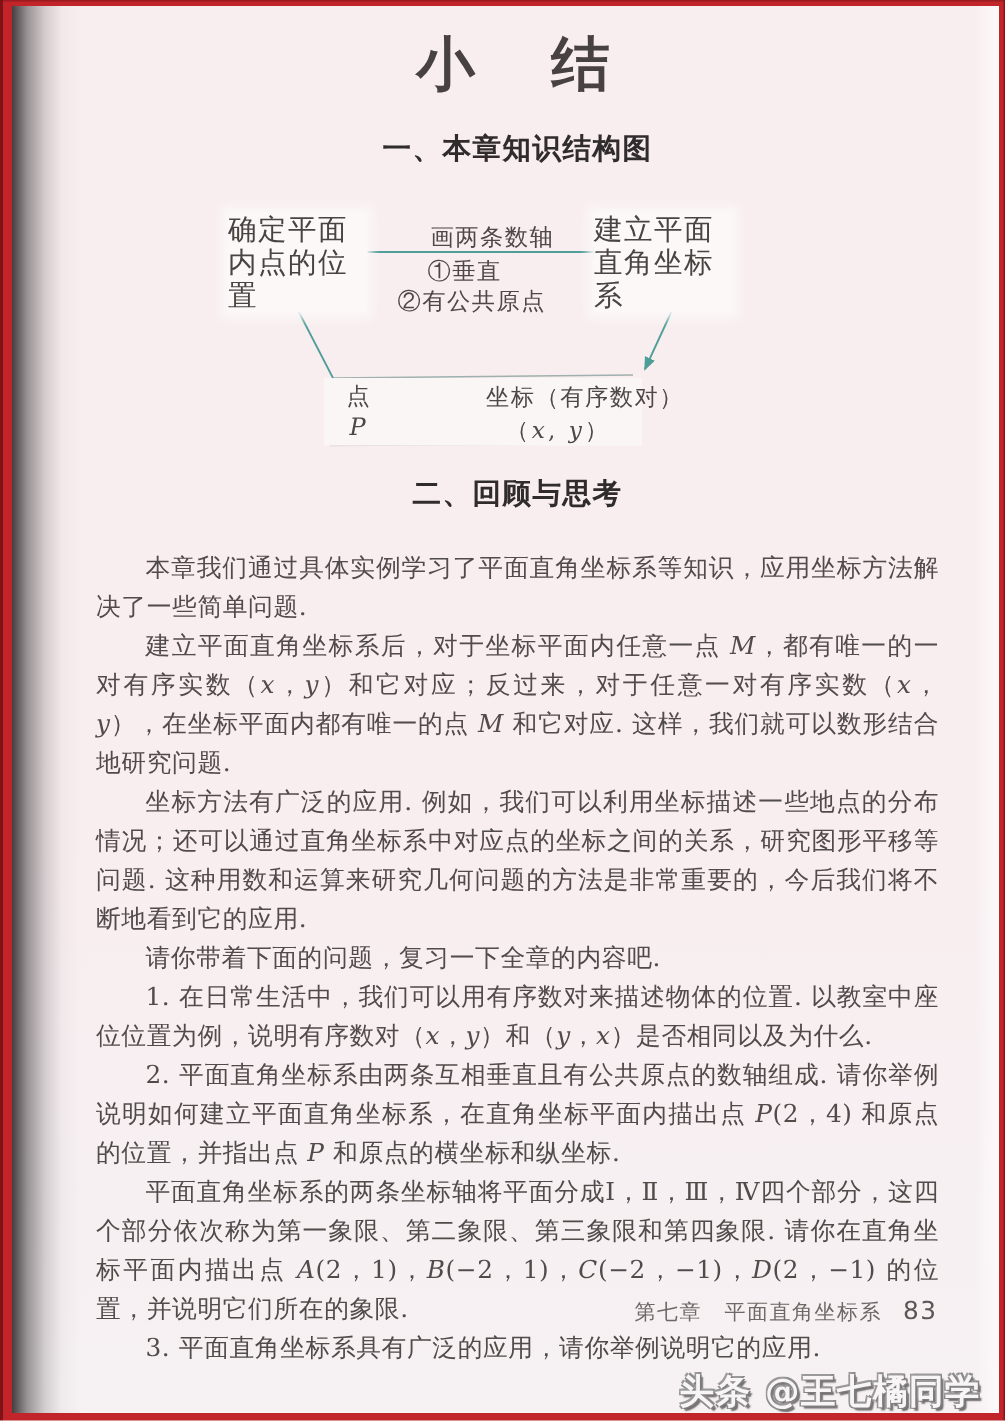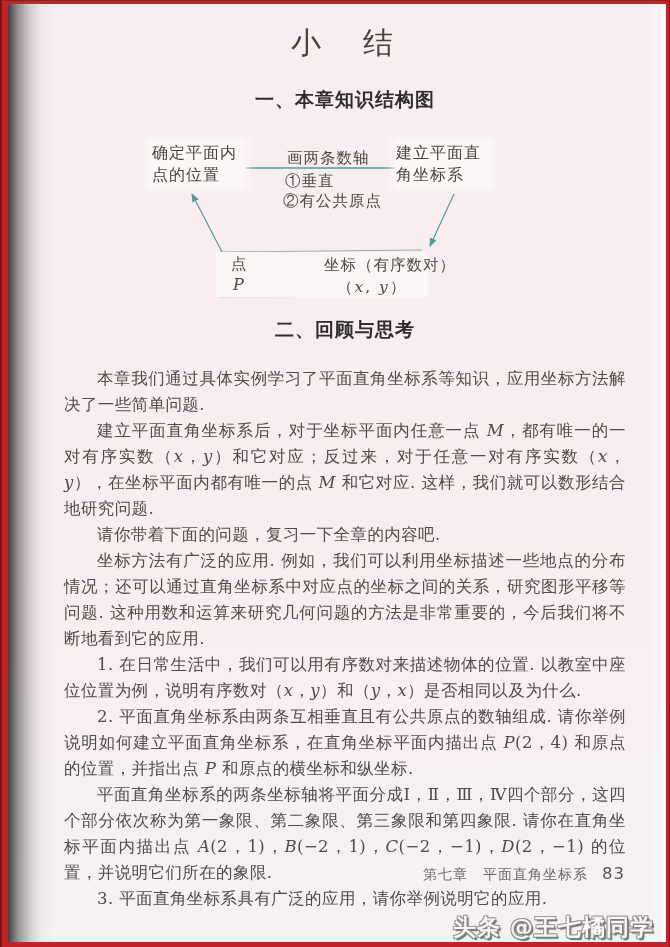--- a/index.html
+++ b/index.html
@@ -10,37 +10,37 @@
     box-shadow:inset 2px 0 0 #7e1316, inset -1px 0 0 #8a1518, inset 0 1px 0 #9c1b1f;
     pointer-events:none;z-index:9;}
   .page{position:absolute;top:4px;left:8px;right:4px;bottom:5px;
     background:linear-gradient(180deg,#f8eef0 0%,#f8eef0 60%,#f6f1f3 100%);}
   .spine{position:absolute;top:0;left:0;bottom:0;width:46px;
     background:linear-gradient(90deg,rgba(42,38,40,.88) 0%,rgba(74,69,71,.55) 22%,rgba(120,114,116,.28) 48%,rgba(190,184,186,.12) 72%,rgba(0,0,0,0) 100%);}
   .page-edge{position:absolute;top:0;right:0;bottom:0;width:16px;
     background:linear-gradient(90deg,rgba(255,255,255,0) 0%,rgba(255,253,254,.75) 100%);}
   .content{position:relative;padding:20px 40px 0 56px;}
 
-  h1.title{margin:0;text-align:center;font-size:30px;font-weight:400;
+  h1.title{margin:0;text-align:center;font-size:39px;font-weight:700;
     color:#47413f;letter-spacing:6px;line-height:38px;}
   h2.sec{margin:26px 0 0 0;font-size:19px;font-weight:700;color:#302c2d;
     line-height:24px;font-family:"Liberation Sans","DejaVu Sans",sans-serif;
     letter-spacing:1px;text-align:center;}
   h2.sec2{margin-top:10px;}
 
   .diagram{position:relative;height:168px;margin-top:28px;font-size:16px;color:#4a4441;}
   .diagram svg{position:absolute;inset:0;}
   .dbox{position:absolute;background:#fcf8f8;box-shadow:0 0 6px 4px #fcf8f8;
-    line-height:22px;font-size:16px;letter-spacing:1px;}
+    line-height:22px;font-size:19px;letter-spacing:1px;}
   .dbox.left{left:88px;top:2px;width:92px;}
   .dbox.right{left:332px;top:2px;width:92px;}
   .dlabel{position:absolute;font-size:15.5px;letter-spacing:1px;color:#4e4845;}
   .lbl-top{left:223px;top:8px;}
   .lbl-1{left:221px;top:31px;}
-  .lbl-2{left:219px;top:51px;}
+  .lbl-2{left:201px;top:51px;}
   .bottom-bg{position:absolute;left:152px;top:112px;width:212px;height:45px;
     background:#fbf6f6;}
   .d-point{left:167px;top:114px;}
   .d-var{left:169px;top:135px;font-size:16px;}
   .d-coord{left:260px;top:115px;}
   .d-pair{left:273px;top:137px;letter-spacing:2px;}
   .d-var i,.d-pair i,p i{font-style:italic;}
 
   p.body{margin:0;font-size:16.5px;line-height:26px;color:#514b49;
     text-align:justify;text-indent:2em;letter-spacing:.4px;}
@@ -99,22 +99,22 @@
         <div class="dlabel d-point">点</div>
         <div class="dlabel d-var"><i>P</i></div>
         <div class="dlabel d-coord">坐标（有序数对）</div>
         <div class="dlabel d-pair">（<i>x</i>, <i>y</i>）</div>
       </div>
 
       <h2 class="sec sec2">二、回顾与思考</h2>
 
       <p class="body first">本章我们通过具体实例学习了平面直角坐标系等知识，应用坐标方法解决了一些简单问题.</p>
       <p class="body">建立平面直角坐标系后，对于坐标平面内任意一点 <i>M</i>，都有唯一的一对有序实数（<i>x</i>，<i>y</i>）和它对应；反过来，对于任意一对有序实数（<i>x</i>，<i>y</i>），在坐标平面内都有唯一的点 <i>M</i> 和它对应. 这样，我们就可以数形结合地研究问题.</p>
+      <p class="body">坐标方法有广泛的应用. 例如，我们可以利用坐标描述一些地点的分布情况；还可以通过直角坐标系中对应点的坐标之间的关系，研究图形平移等问题. 这种用数和运算来研究几何问题的方法是非常重要的，今后我们将不断地看到它的应用.</p>
       <p class="body">请你带着下面的问题，复习一下全章的内容吧.</p>
-      <p class="body">坐标方法有广泛的应用. 例如，我们可以利用坐标描述一些地点的分布情况；还可以通过直角坐标系中对应点的坐标之间的关系，研究图形平移等问题. 这种用数和运算来研究几何问题的方法是非常重要的，今后我们将不断地看到它的应用.</p>
       <p class="body">1. 在日常生活中，我们可以用有序数对来描述物体的位置. 以教室中座位位置为例，说明有序数对（<i>x</i>，<i>y</i>）和（<i>y</i>，<i>x</i>）是否相同以及为什么.</p>
       <p class="body">2. 平面直角坐标系由两条互相垂直且有公共原点的数轴组成. 请你举例说明如何建立平面直角坐标系，在直角坐标平面内描出点 <i>P</i>(2，4) 和原点的位置，并指出点 <i>P</i> 和原点的横坐标和纵坐标.</p>
       <p class="body">平面直角坐标系的两条坐标轴将平面分成Ⅰ，Ⅱ，Ⅲ，Ⅳ四个部分，这四个部分依次称为第一象限、第二象限、第三象限和第四象限. 请你在直角坐标平面内描出点 <i>A</i>(2，1)，<i>B</i>(−2，1)，<i>C</i>(−2，−1)，<i>D</i>(2，−1) 的位置，并说明它们所在的象限.</p>
       <p class="body">3. 平面直角坐标系具有广泛的应用，请你举例说明它的应用.</p>
     </div>
 
     <div class="footer">
       <span>第七章　平面直角坐标系</span><span class="pnum">83</span>
     </div>
   </div>

